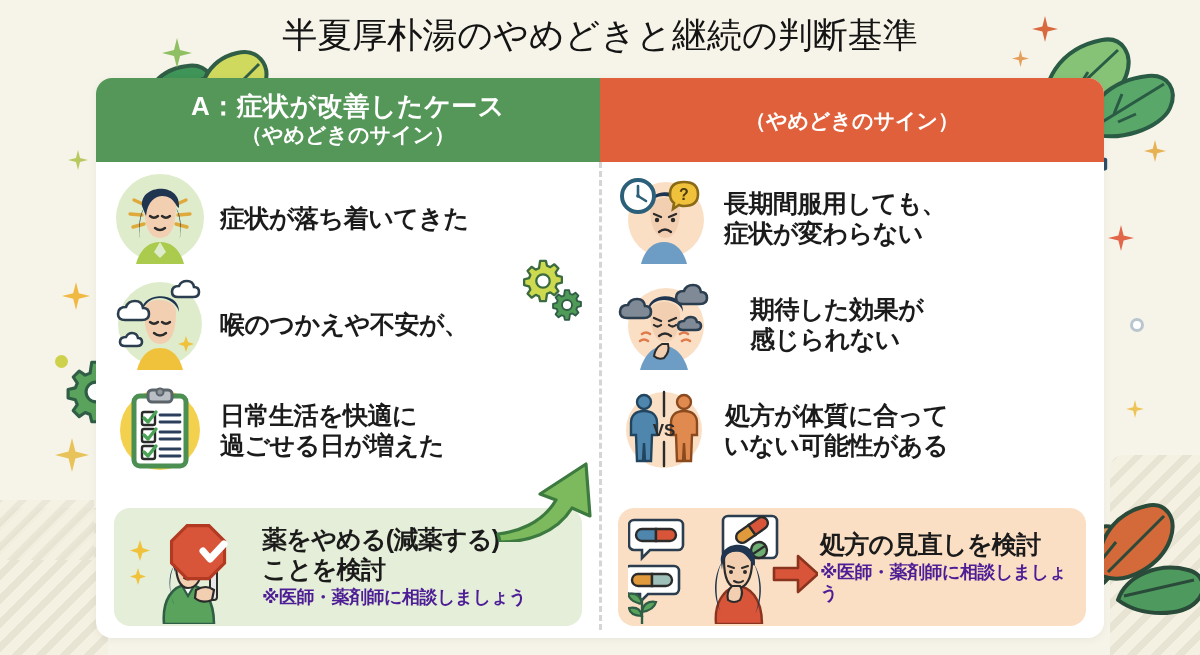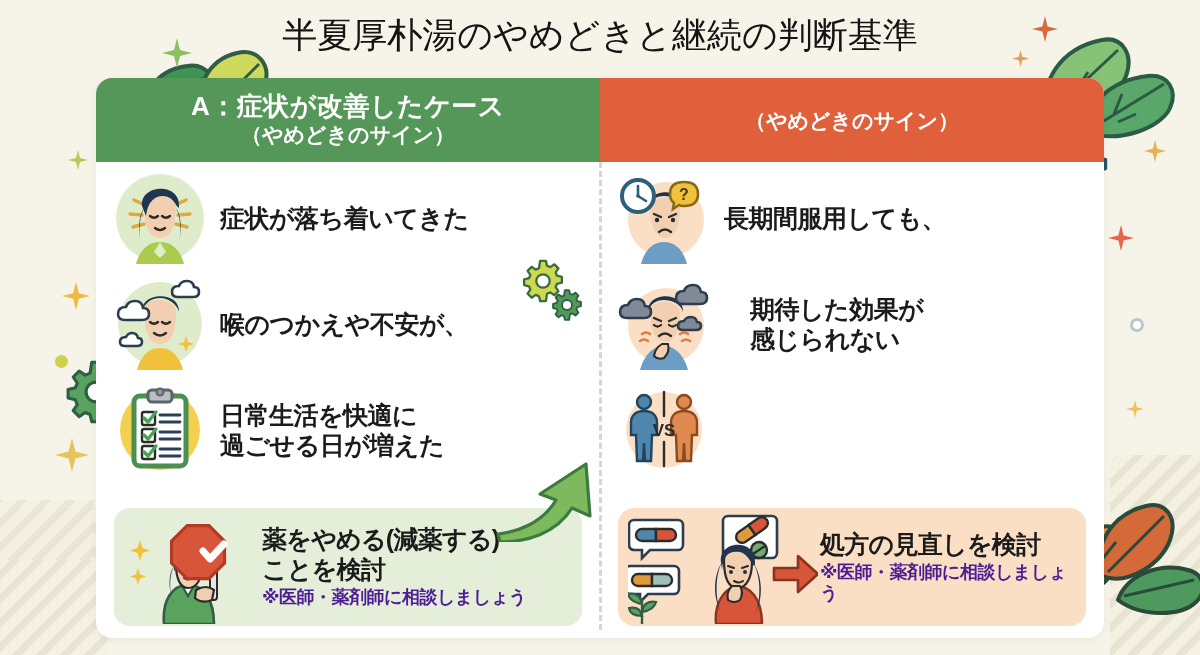--- a/index.html
+++ b/index.html
@@ -338,20 +338,21 @@
                 <path d="M20 24 V14"></path>
                   <path d="M20 24 L28 29"></path>
               </g>
               <circle cx="20" cy="24" r="1.8" fill="#2b5f7a"></circle>
               <path d="M66 10 q14 0 14 12 0 12-14 12-3 0-5-1 l-6 4 1-6 q-4-3-4-9 0-12 14-12Z" fill="#f0c23c" stroke="#8a6a17" stroke-width="2.6"></path>
               <text x="66" y="28" font-size="16" font-weight="bold" fill="#4a3a10" text-anchor="middle" font-family="Liberation Sans, sans-serif">?</text>
             </svg>
           </div>
           <div class="tx">
             <div>長期間服用しても、</div>
+            <div>症状が変わらない</div>
           </div>
         </div>
 
         <div class="row" style="margin-top:2px;gap:40px;">
           <div class="ic">
             <svg width="92" height="92" viewBox="0 0 92 92">
               <circle cx="48" cy="48" r="38" fill="#fadfc4"></circle>
               <path d="M46 68 C31 68 24 84 22 92 L70 92 C68 84 61 68 46 68Z" fill="#6d9cc4"></path>
               <path d="M32 34 C32 20 62 20 62 36 C62 52 57 64 47 64 C37 64 32 50 32 34Z" fill="#f3cfb2"></path>
               <path d="M30 34 C28 14 66 12 65 34 C63 26 54 22 46 22 C38 22 32 26 30 34Z" fill="#1f3550"></path>
@@ -393,20 +394,24 @@
               <g fill="#e08a4f" stroke="#8a4a1e" stroke-width="2.4">
                 <circle cx="66" cy="18" r="7"></circle>
                 <path d="M66 27 c-9 0-13 5-13 12 v12 h5 l1 26 h6 l1-18 h0 l1 18 h6 l1-26 h5 V39 c0-7-4-12-13-12Z"></path>
               </g>
               <g stroke="#2b2b2b" stroke-width="2.4" stroke-linecap="round">
                 <path d="M46 8 V32"></path>
                   <path d="M46 58 V82"></path>
               </g>
               <text x="46" y="52" font-size="17" font-weight="bold" fill="#2b2b2b" text-anchor="middle" font-family="Liberation Sans, sans-serif">VS</text>
             </svg>
+          </div>
+          <div class="tx">
+            <div>処方が体質に合って</div>
+            <div>いない可能性がある</div>
           </div>
         </div>
       </div>
 
       <div class="callout callout-b">
         <div class="cic" style="width:190px;">
           <svg width="190" height="112" viewBox="0 0 190 112">
 
             <g fill="#ffffff" stroke="#2b3e4f" stroke-width="2.6">
               <path d="M6 8 h44 a5 5 0 0 1 5 5 v20 a5 5 0 0 1 -5 5 h-28 l-8 8 v-8 h-8 a5 5 0 0 1 -5-5 V13 a5 5 0 0 1 5-5Z"></path>

